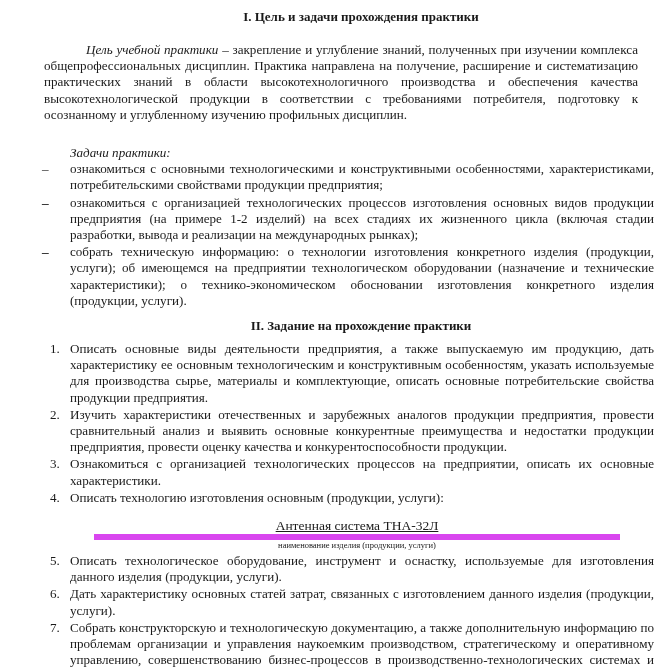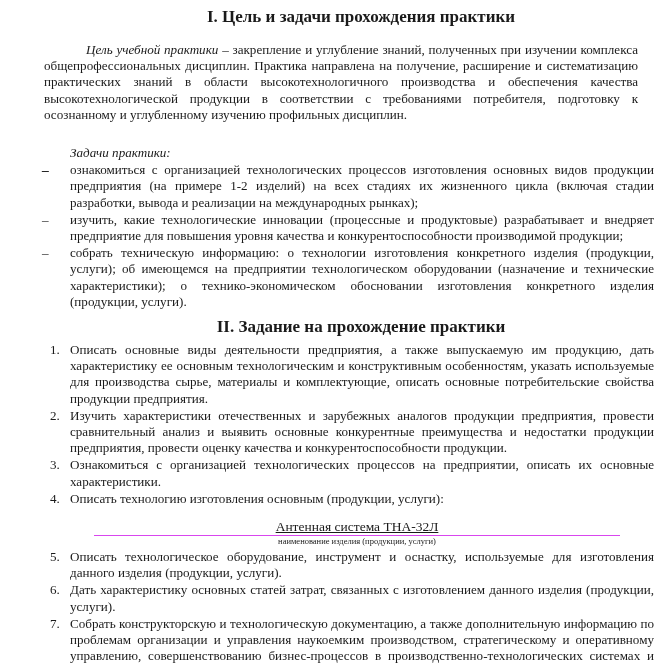--- a/index.html
+++ b/index.html
@@ -5,54 +5,54 @@
   html, body { margin: 0; padding: 0; background: #ffffff; }
   body {
     width: 666px; height: 667px; overflow: hidden;
     font-family: "Liberation Serif", serif;
     color: #1a1a1a;
     font-size: 13.1px;
     line-height: 16.2px;
   }
   .page { position: relative; padding: 4px 12px 0 28px; }
   h2 {
-    font-size: 17px; font-weight: bold; text-align: center;
+    font-size: 13px; font-weight: bold; text-align: center;
     margin: 4px 0 6px 0; line-height: 18px; padding-left: 40px;
   }
   h2.s2 { margin-top: 8px; }
   p.goal { text-indent: 42px; text-align: justify; margin: 16px; }
   p.goal .lead { font-style: italic; }
   .tasks-head { font-style: italic; margin: 22px 0 0 42px; }
   ul.tasks { list-style: none; margin: 0; padding: 0; }
   ul.tasks li { position: relative; padding-left: 42px; text-align: justify; margin-bottom: 1px; }
   ul.tasks li .dash { position: absolute; left: 14px; top: 0; }
   ol.assign { list-style: none; margin: 0; padding: 0; }
   ol.assign li { position: relative; padding-left: 42px; text-align: justify; margin-bottom: 1px; }
   ol.assign li .num { position: absolute; left: 22px; top: 0; }
   .field { margin: 1px 0 2px 66px; width: 526px; text-align: center; }
-  .field-line { border-bottom: 1px solid #d946ef; font-size: 13.5px; line-height: 16px; margin-top: 12px; }
+  .field-line { border-bottom: 6px solid #d946ef; font-size: 13.5px; line-height: 16px; margin-top: 12px; }
   .field-line span { text-decoration: underline; }
   .field-caption { font-size: 8.5px; line-height: 11px; text-align: center; }
 </style>
 </head>
 <body>
 
 <div class="page">
 
   <h2>I. Цель и задачи прохождения практики</h2>
 
   <p class="goal"><span class="lead">Цель учебной практики</span><span> – закрепление и углубление знаний, полученных при изучении комплекса общепрофессиональных дисциплин. Практика направлена на получение, расширение и систематизацию практических знаний в области высокотехнологичного производства и обеспечения качества высокотехнологической продукции в соответствии с требованиями потребителя, подготовку к осознанному и углубленному изучению профильных дисциплин.</span></p>
 
   <div class="tasks-head">Задачи практики:</div>
 
   <ul class="tasks">
-    <li><span class="dash">–</span></li>
+    <li><span class="dash">–</span><span>ознакомиться с основными технологическими и конструктивными особенностями, характеристиками, потребительскими свойствами продукции предприятия;</span></li>
     <li><span class="dash">–</span></li>
     <li><span class="dash">–</span><span>ознакомиться с организацией технологических процессов изготовления основных видов продукции предприятия (на примере 1-2 изделий) на всех стадиях их жизненного цикла (включая стадии разработки, вывода и реализации на международных рынках);</span></li>
-    <li><span class="dash">–</span><span>изучить, какие технологические инновации (процессные и продуктовые) разрабатывает и внедряет предприятие для повышения уровня качества и конкурентоспособности производимой продукции;</span></li>
+    <li><span class="dash">–</span></li>
     <li><span class="dash">–</span><span>собрать техническую информацию: о технологии изготовления конкретного изделия (продукции, услуги); об имеющемся на предприятии технологическом оборудовании (назначение и технические характеристики); о технико-экономическом обосновании изготовления конкретного изделия (продукции, услуги).</span></li>
   </ul>
 
   <h2 class="s2">II. Задание на прохождение практики</h2>
 
   <ol class="assign">
     <li><span class="num">1.</span><span>Описать основные виды деятельности предприятия, а также выпускаемую им продукцию, дать характеристику ее основным технологическим и конструктивным особенностям, указать используемые для производства сырье, материалы и комплектующие, описать основные потребительские свойства продукции предприятия.</span></li>
     <li><span class="num">2.</span><span>Изучить характеристики отечественных и зарубежных аналогов продукции предприятия, провести сравнительный анализ и выявить основные конкурентные преимущества и недостатки продукции предприятия, провести оценку качества и конкурентоспособности продукции.</span></li>
     <li><span class="num">3.</span><span>Ознакомиться с организацией технологических процессов на предприятии, описать их основные характеристики.</span></li>
     <li><span class="num">4.</span><span>Описать технологию изготовления основным (продукции, услуги):</span></li>

